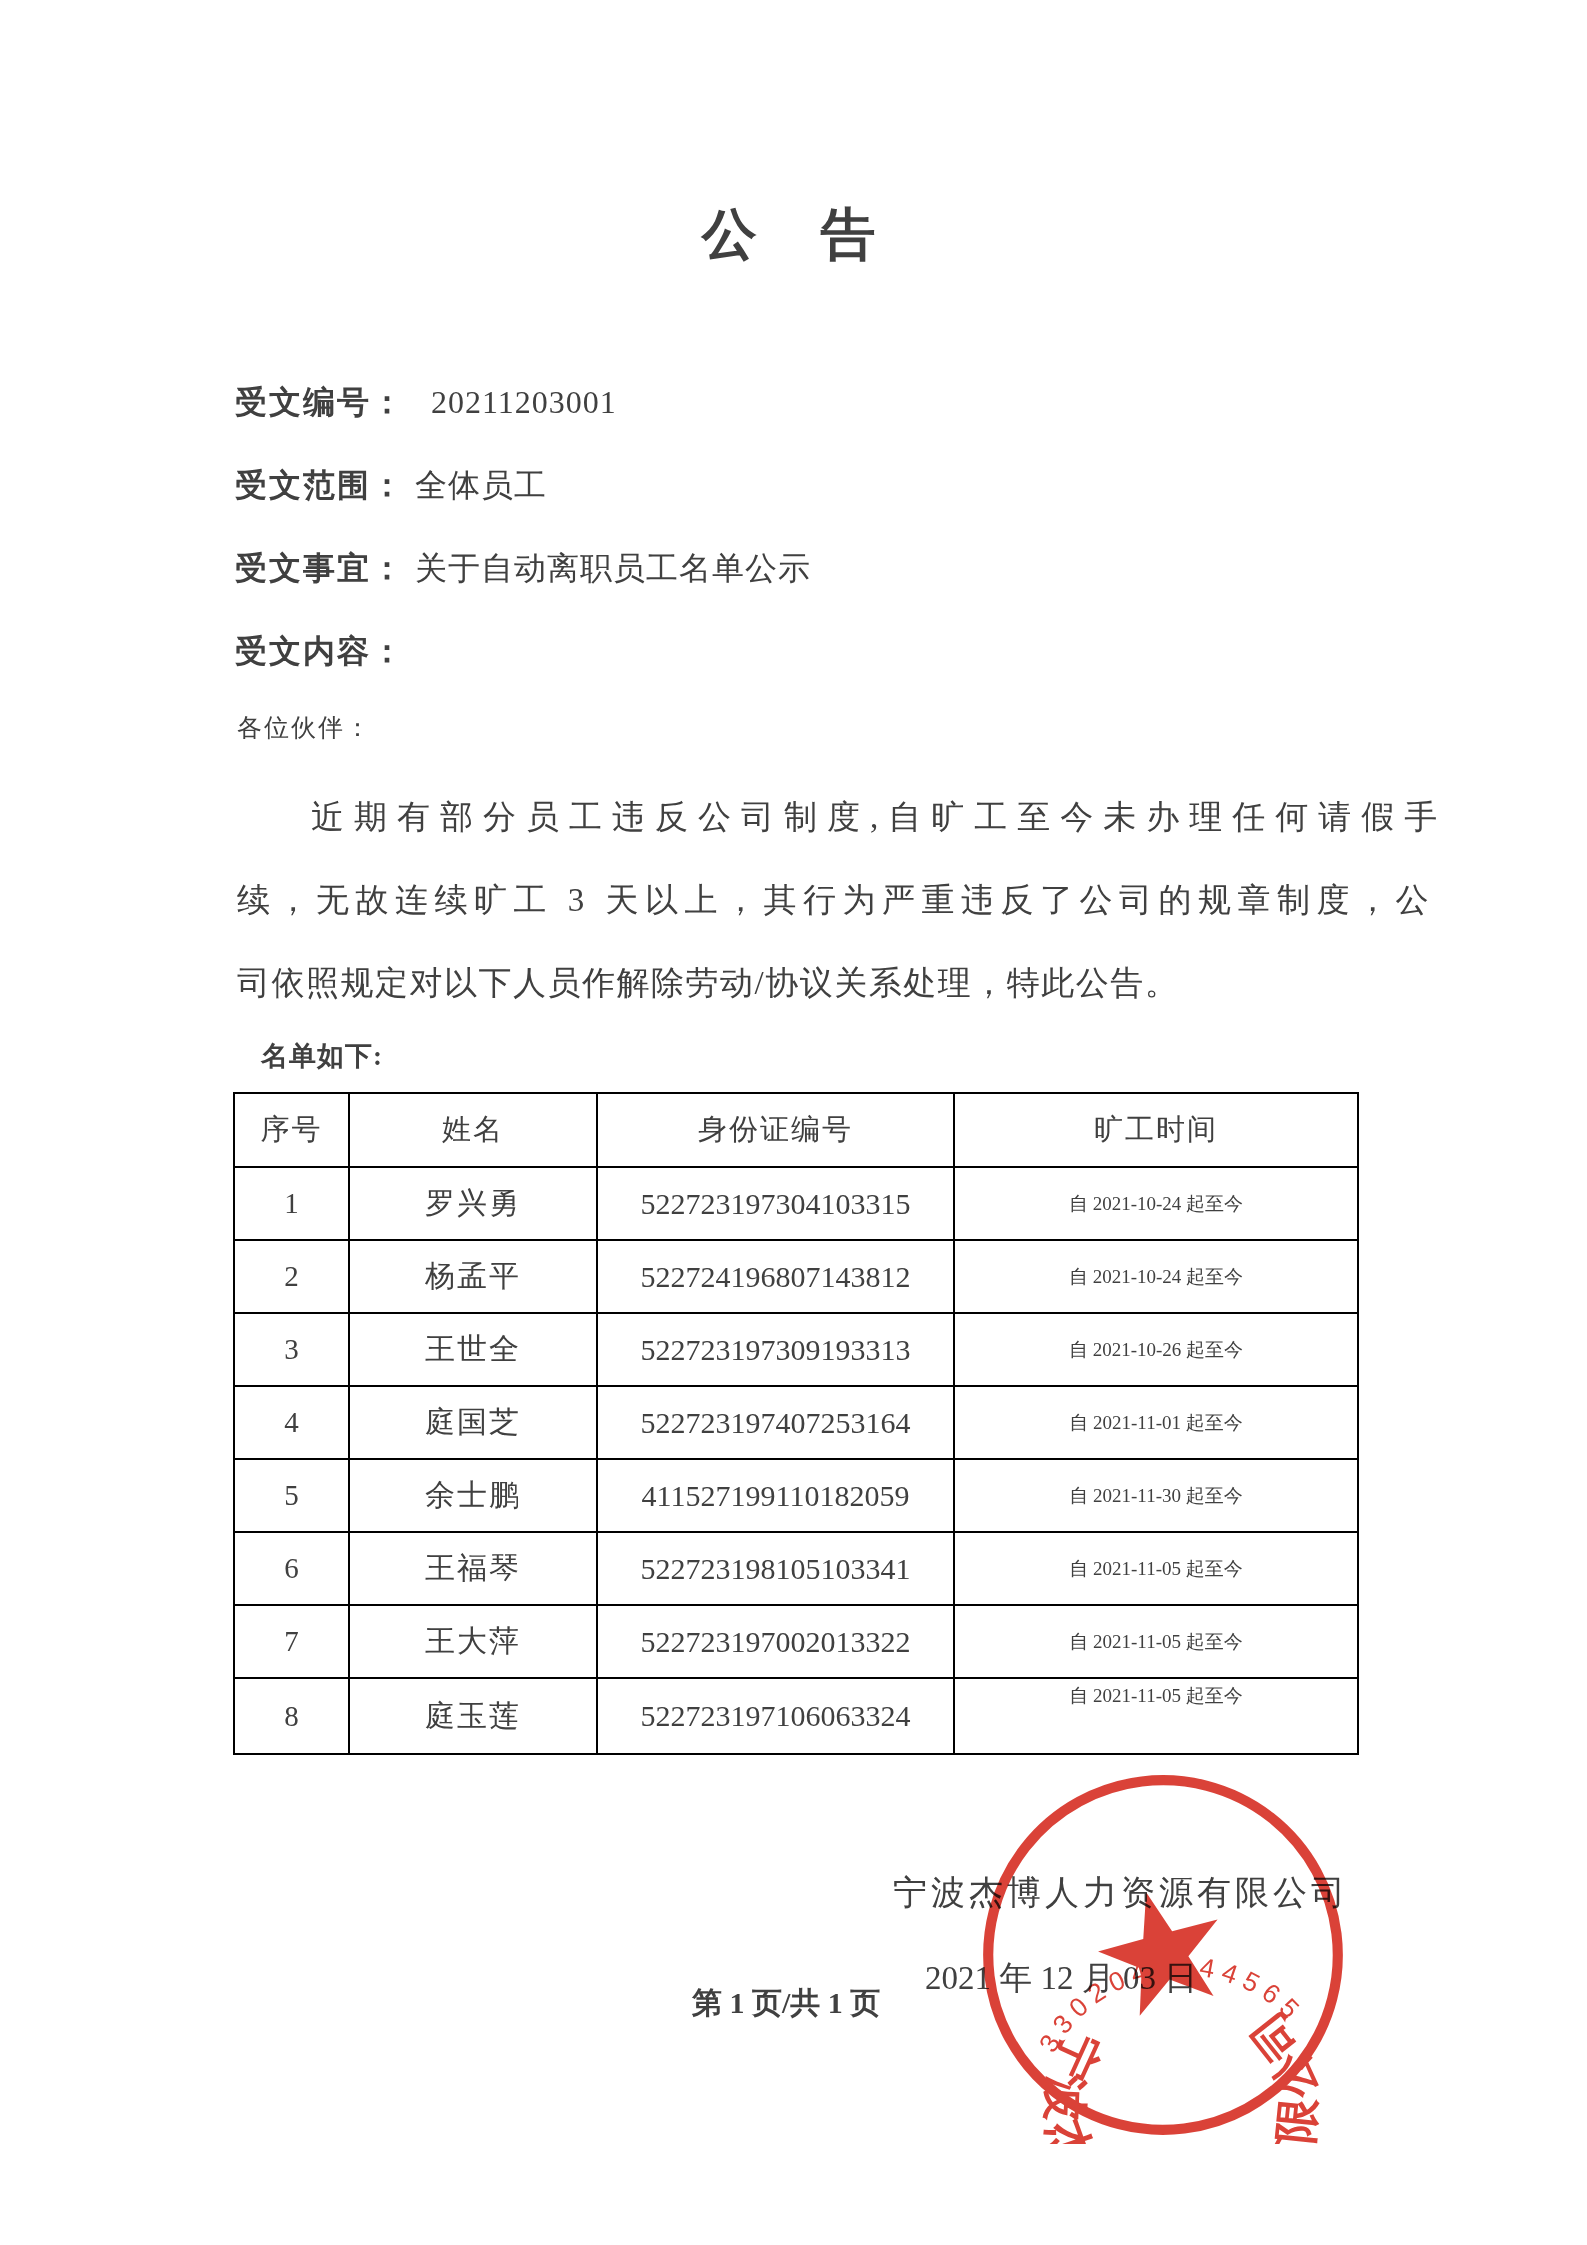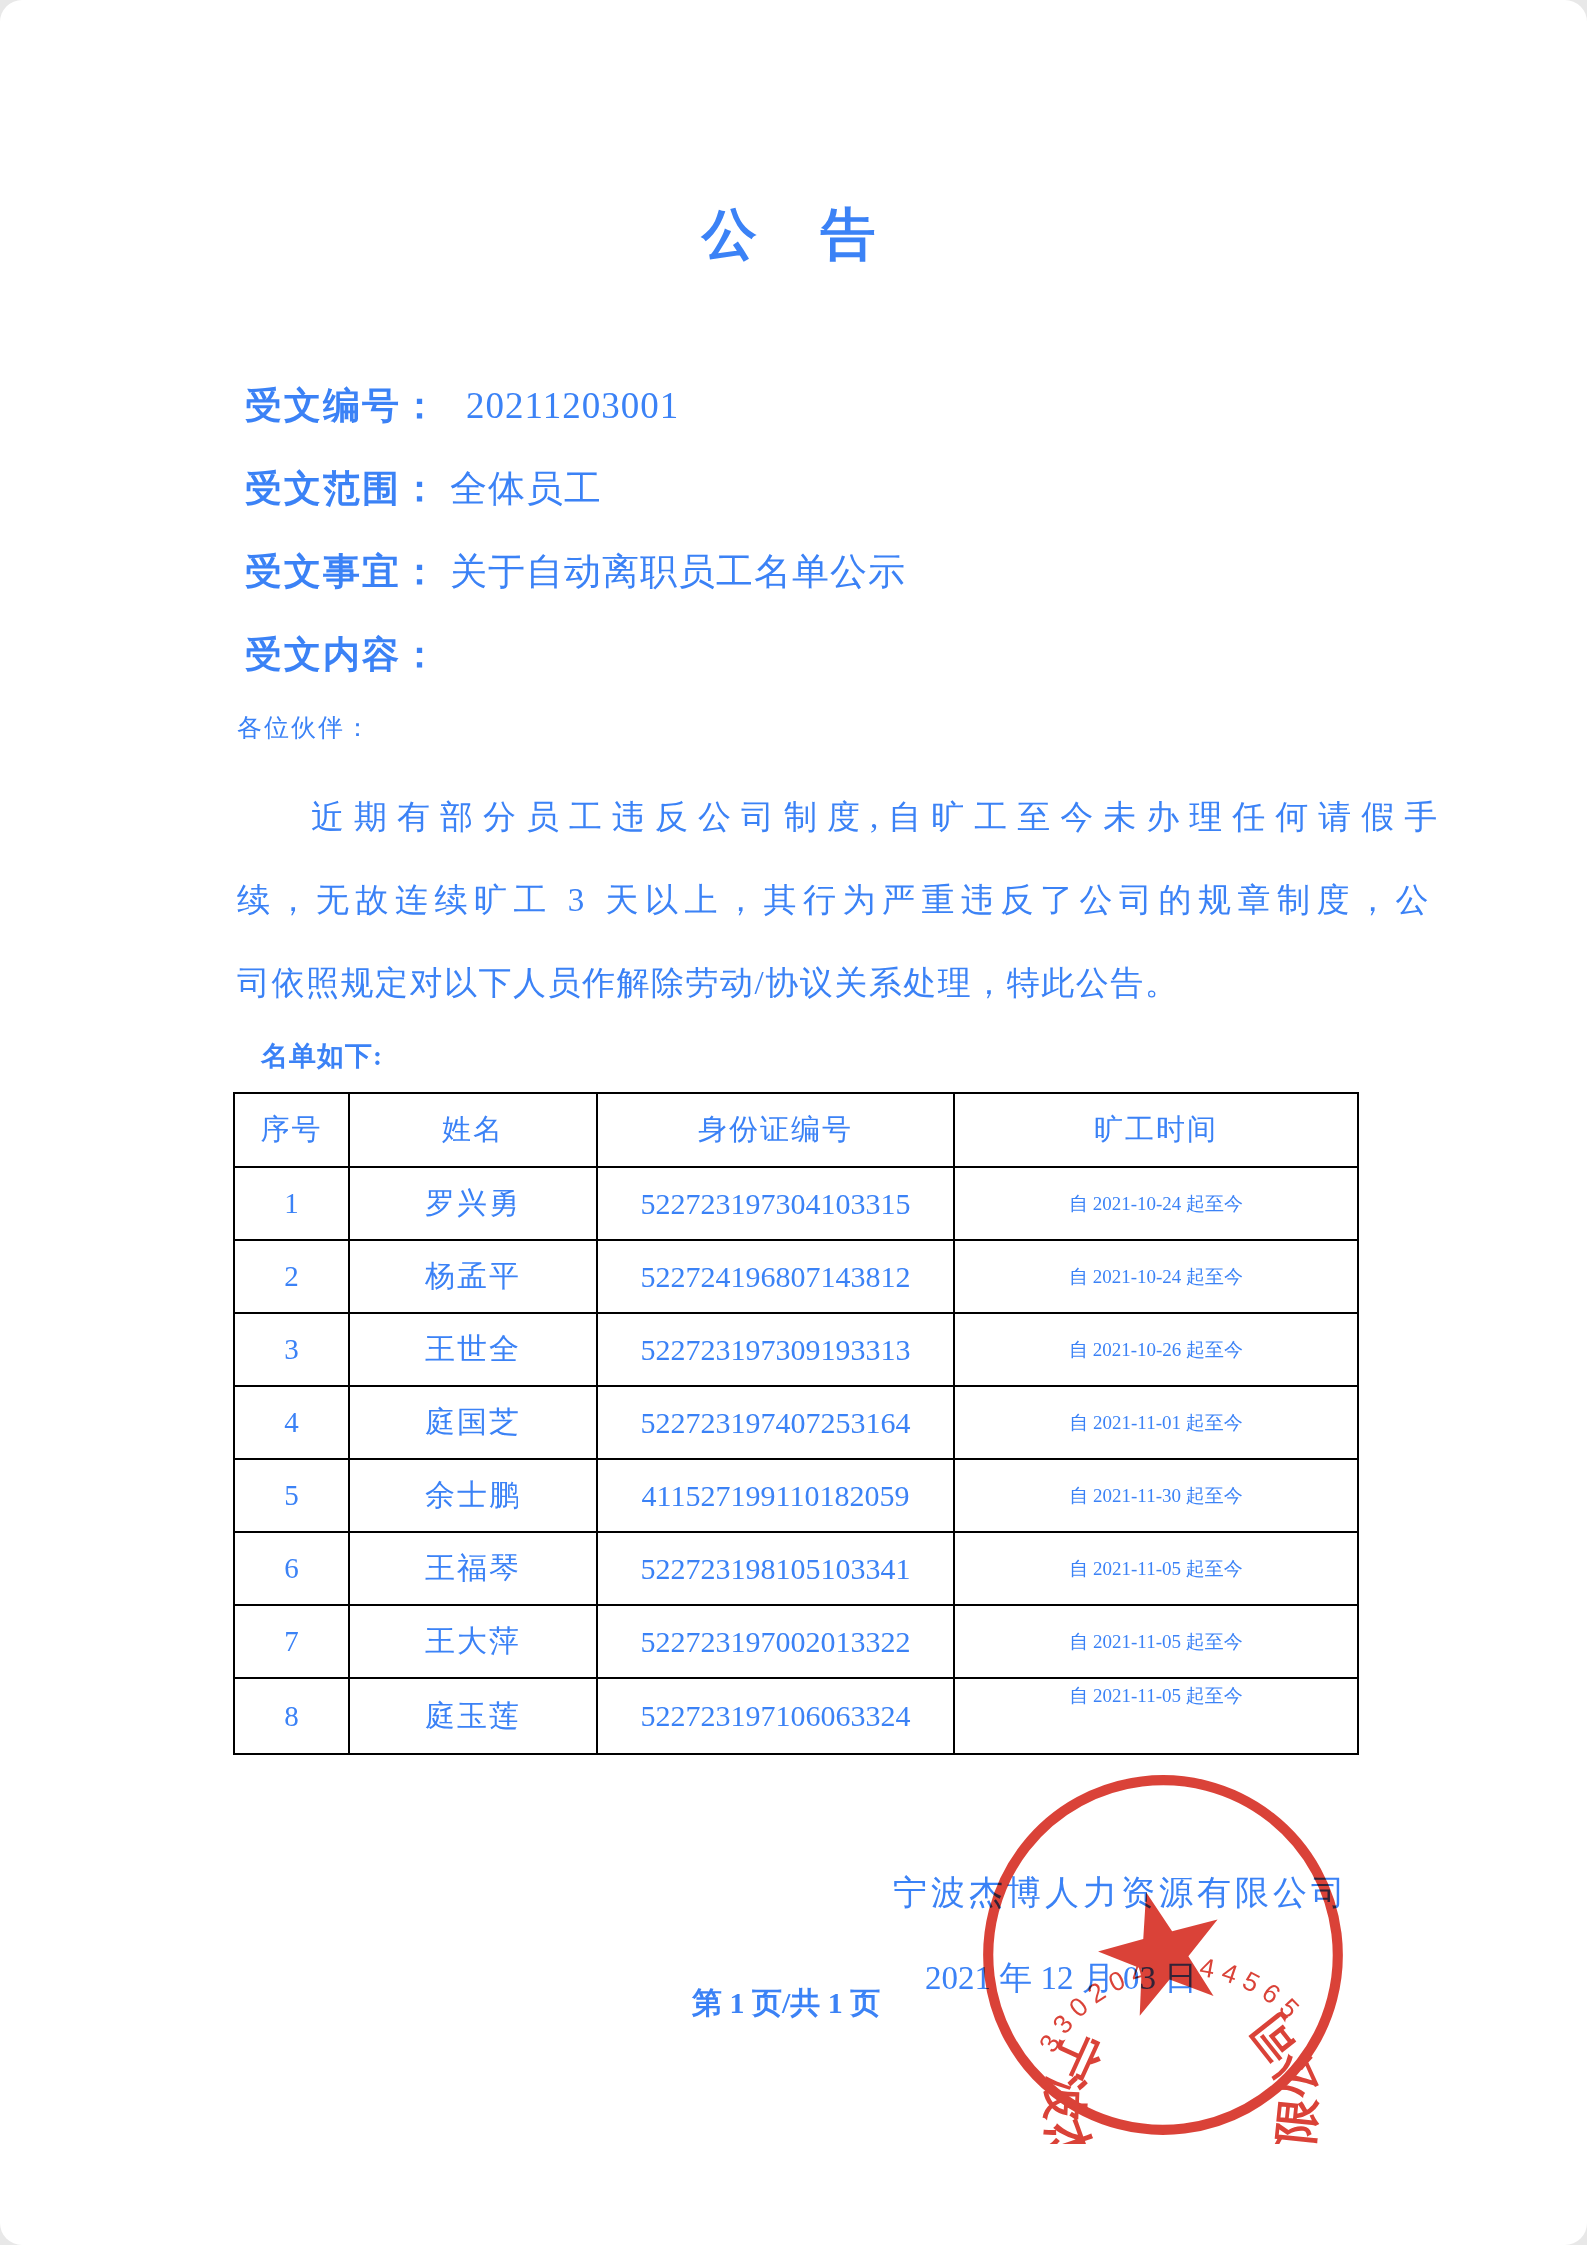--- a/index.html
+++ b/index.html
@@ -1,34 +1,33 @@
 <!DOCTYPE html>
 <html><head>
 <meta charset="utf-8">
 <style>
   html,body{margin:0;padding:0;background:#e8e8e8;}
   .page{
     position:relative;
     width:1587px;height:2245px;
     margin:0 auto;
     background:#ffffff;
-    color:#3b82f6;
+    color:#404040;
     font-family:"Liberation Serif","DejaVu Serif",serif;
     overflow:hidden;
-    border-radius:22px;
   }
   .abs{position:absolute;}
   .doc-title{
     top:198px;left:0;width:100%;
     text-align:center;
     font-size:55px;font-weight:bold;
     letter-spacing:10px;word-spacing:30px;
     white-space:pre;
   }
-  .meta-line{left:245px;font-size:37px;white-space:nowrap;}
+  .meta-line{left:235px;font-size:32px;white-space:nowrap;}
   .meta-label{font-weight:bold;letter-spacing:2px;}
   .meta-value{margin-left:10px;letter-spacing:1px;}
   .meta-value.gap{margin-left:26px;}
   .m1{top:381px;} .m2{top:464px;} .m3{top:547px;} .m4{top:630px;}
   .salutation{top:711px;left:237px;font-size:25px;letter-spacing:2px;}
   .body-line{left:237px;width:1210px;font-size:33px;white-space:nowrap;}
   .b1{top:795px;padding-left:74px;letter-spacing:10px;}
   .b2{top:878px;letter-spacing:6.5px;}
   .b3{top:961px;letter-spacing:1.5px;}
   .list-label{top:1038px;left:237px;font-size:27px;font-weight:bold;letter-spacing:1px;margin-left:24px;}

